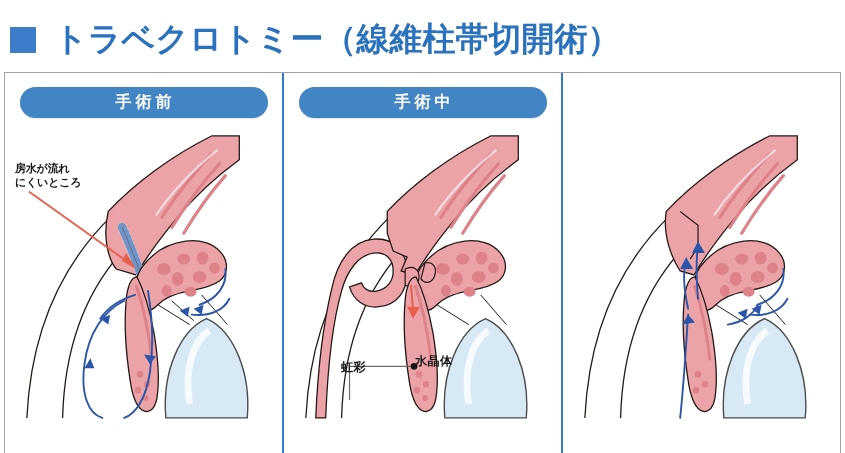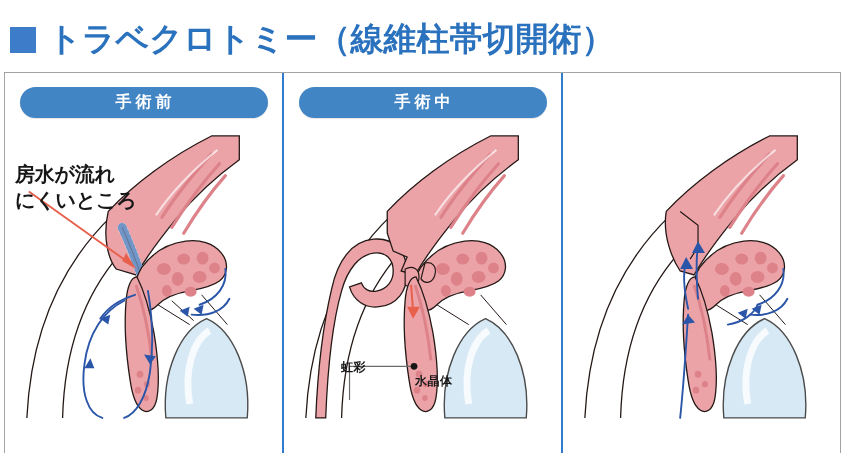--- a/index.html
+++ b/index.html
@@ -16,21 +16,21 @@
   }
 
   
   #title-bar {
     position: absolute;
     left: 10px;
     top: 14px;
     height: 48px;
     display: flex;
     align-items: center;
-    gap: 12px;
+    gap: 18px;
   }
   #title-bullet {
     width: 26px;
     height: 26px;
     background: #3d7cc9;
     flex: 0 0 auto;
     margin-top: 3px;
   }
   #title-text {
     font-size: 33px;
@@ -95,39 +95,39 @@
     display: block;
     width: 100%;
     height: 100%;
   }
 
   
   #callout-aqueous {
     position: absolute;
     left: 10px;
     top: 88px;
-    font-size: 20px;
+    font-size: 11px;
     font-weight: bold;
     color: #161616;
     line-height: 1.30;
     white-space: pre-line;
     letter-spacing: -0.2px;
   }
 
   
   .anat-label {
     position: absolute;
     font-size: 12px;
     font-weight: bold;
     color: #161616;
     letter-spacing: 0.5px;
     white-space: nowrap;
   }
   #label-iris { left: 57px; top: 286px; }
-  #label-lens { left: 131px; top: 300px; text-align: center; }
+  #label-lens { left: 131px; top: 280px; text-align: center; }
 </style>
 </head>
 <body>
 
 <div id="title-bar">
   <div id="title-bullet"></div>
   <div id="title-text">トラベクロトミー（線維柱帯切開術）</div>
 </div>
 
 <div id="panels">

